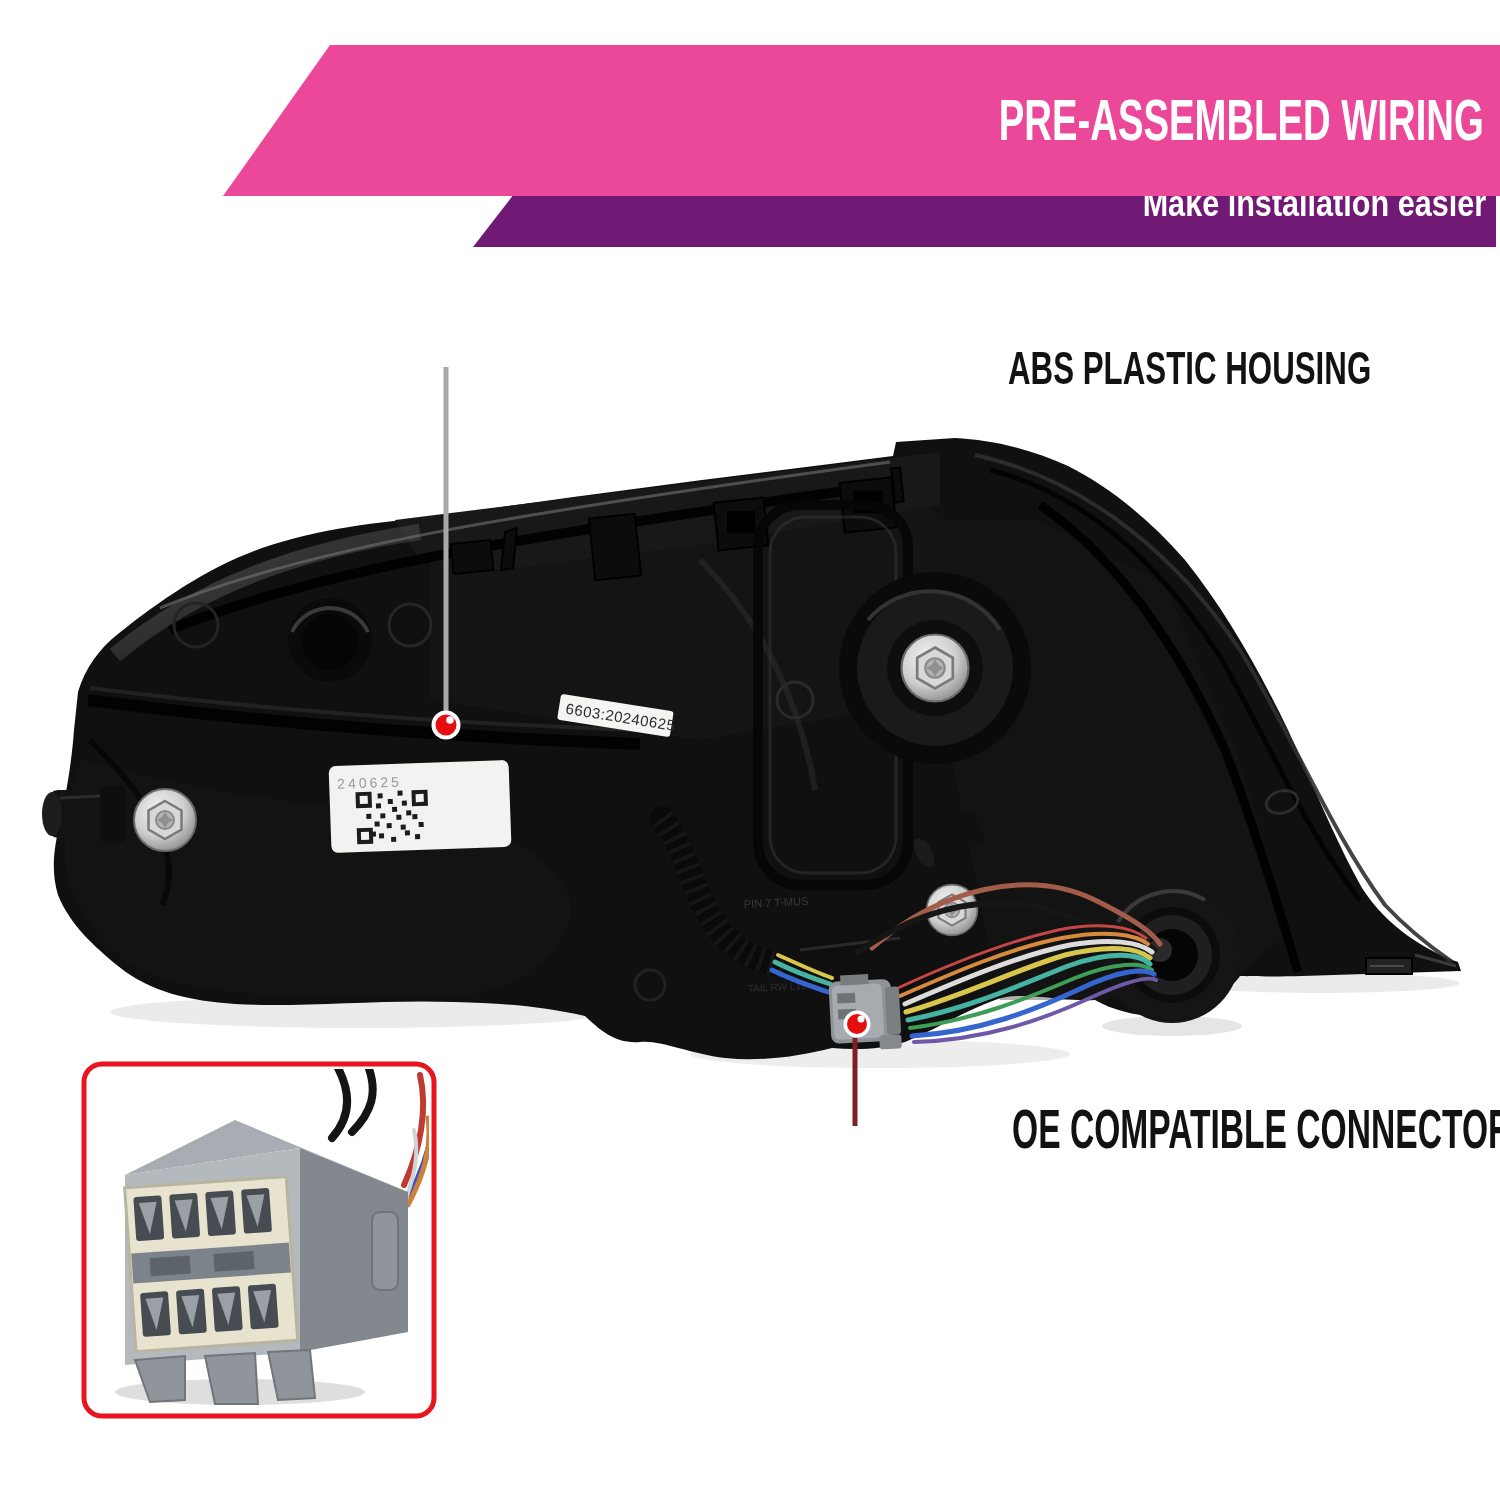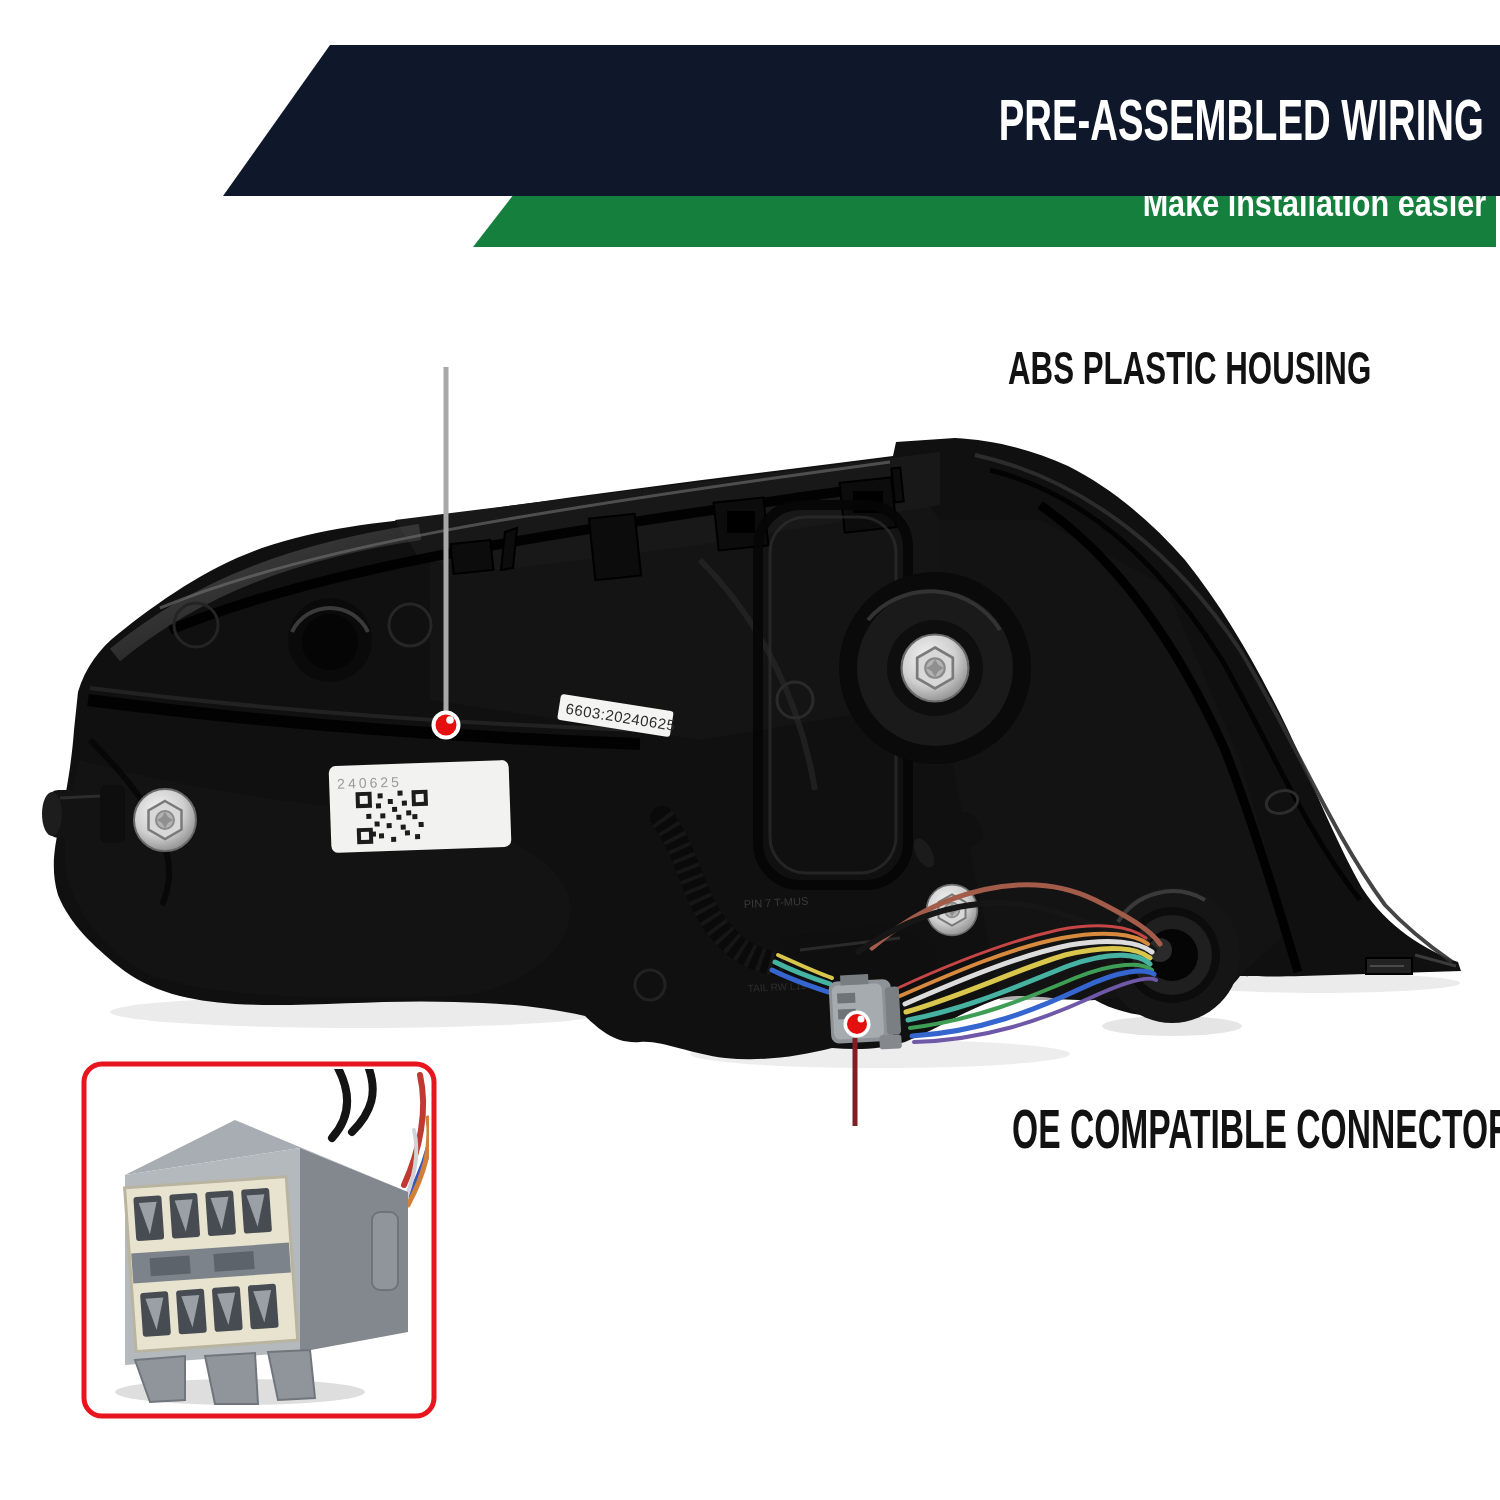--- a/index.html
+++ b/index.html
@@ -1,22 +1,22 @@
 <!DOCTYPE html>
 <html><head>
 <meta charset="utf-8">
 <style>
   html,body{margin:0;padding:0;background:#ffffff;}
   #stage{position:relative;width:1500px;height:1500px;background:#ffffff;overflow:hidden;
          font-family:"Liberation Sans", sans-serif;}
   
   .band{position:absolute;filter:drop-shadow(1px 4px 4px rgba(0,0,0,0.28));}
-  #band-dark{left:473px;top:163px;width:1023px;height:84px;background:#15803d;
+  #band-dark{left:473px;top:163px;width:1023px;height:84px;background:#701a75;
              clip-path:polygon(65px 0,1023px 0,1023px 84px,0 84px);}
-  #band-red{left:223px;top:45px;width:1277px;height:151px;background:#0f172a;
+  #band-red{left:223px;top:45px;width:1277px;height:151px;background:#ec4899;
             clip-path:polygon(107px 0,1277px 0,1277px 151px,0 151px);}
   .band-text{position:absolute;color:#ffffff;font-weight:bold;white-space:nowrap;}
   #banner-title{right:16px;top:50%;font-size:58px;letter-spacing:0px;
                 transform:translateY(-52%) scaleX(0.66);transform-origin:100% 50%;}
   #banner-subtitle{right:10px;top:50%;font-size:36px;
                 transform:translateY(-52%) scaleX(0.85);transform-origin:100% 50%;}
   
   .callout-label{position:absolute;color:#121212;font-weight:bold;white-space:nowrap;}
   #abs-label{left:1008px;top:368px;font-size:46px;
              transform:translateY(-50%) scaleX(0.68);transform-origin:0 50%;}

